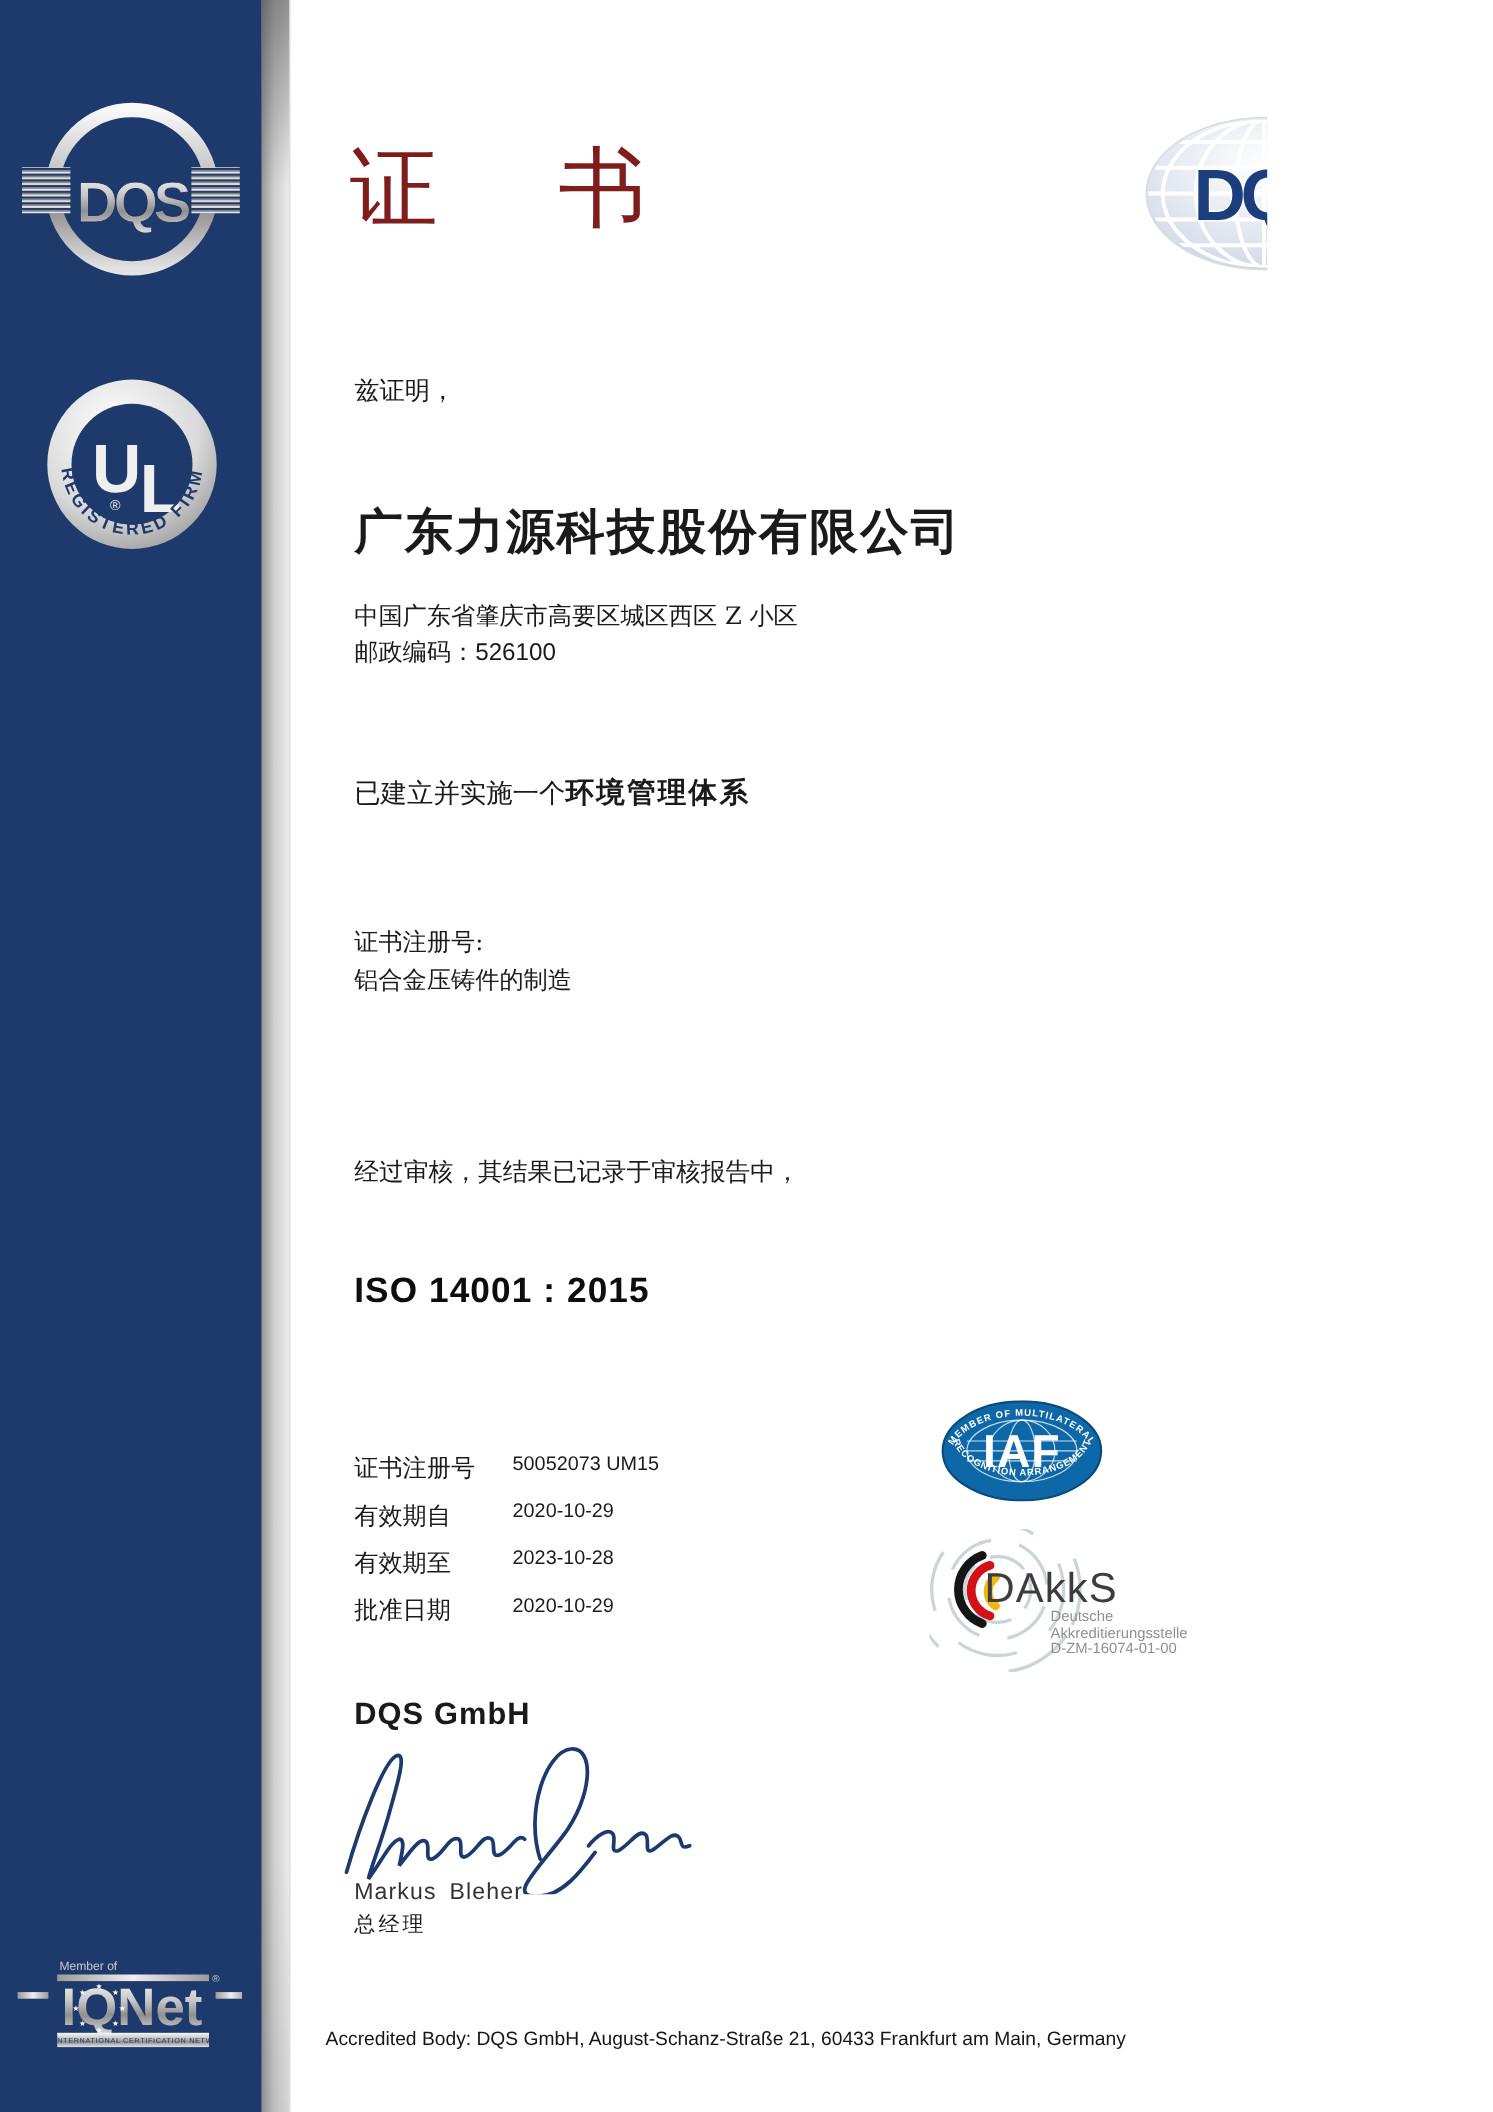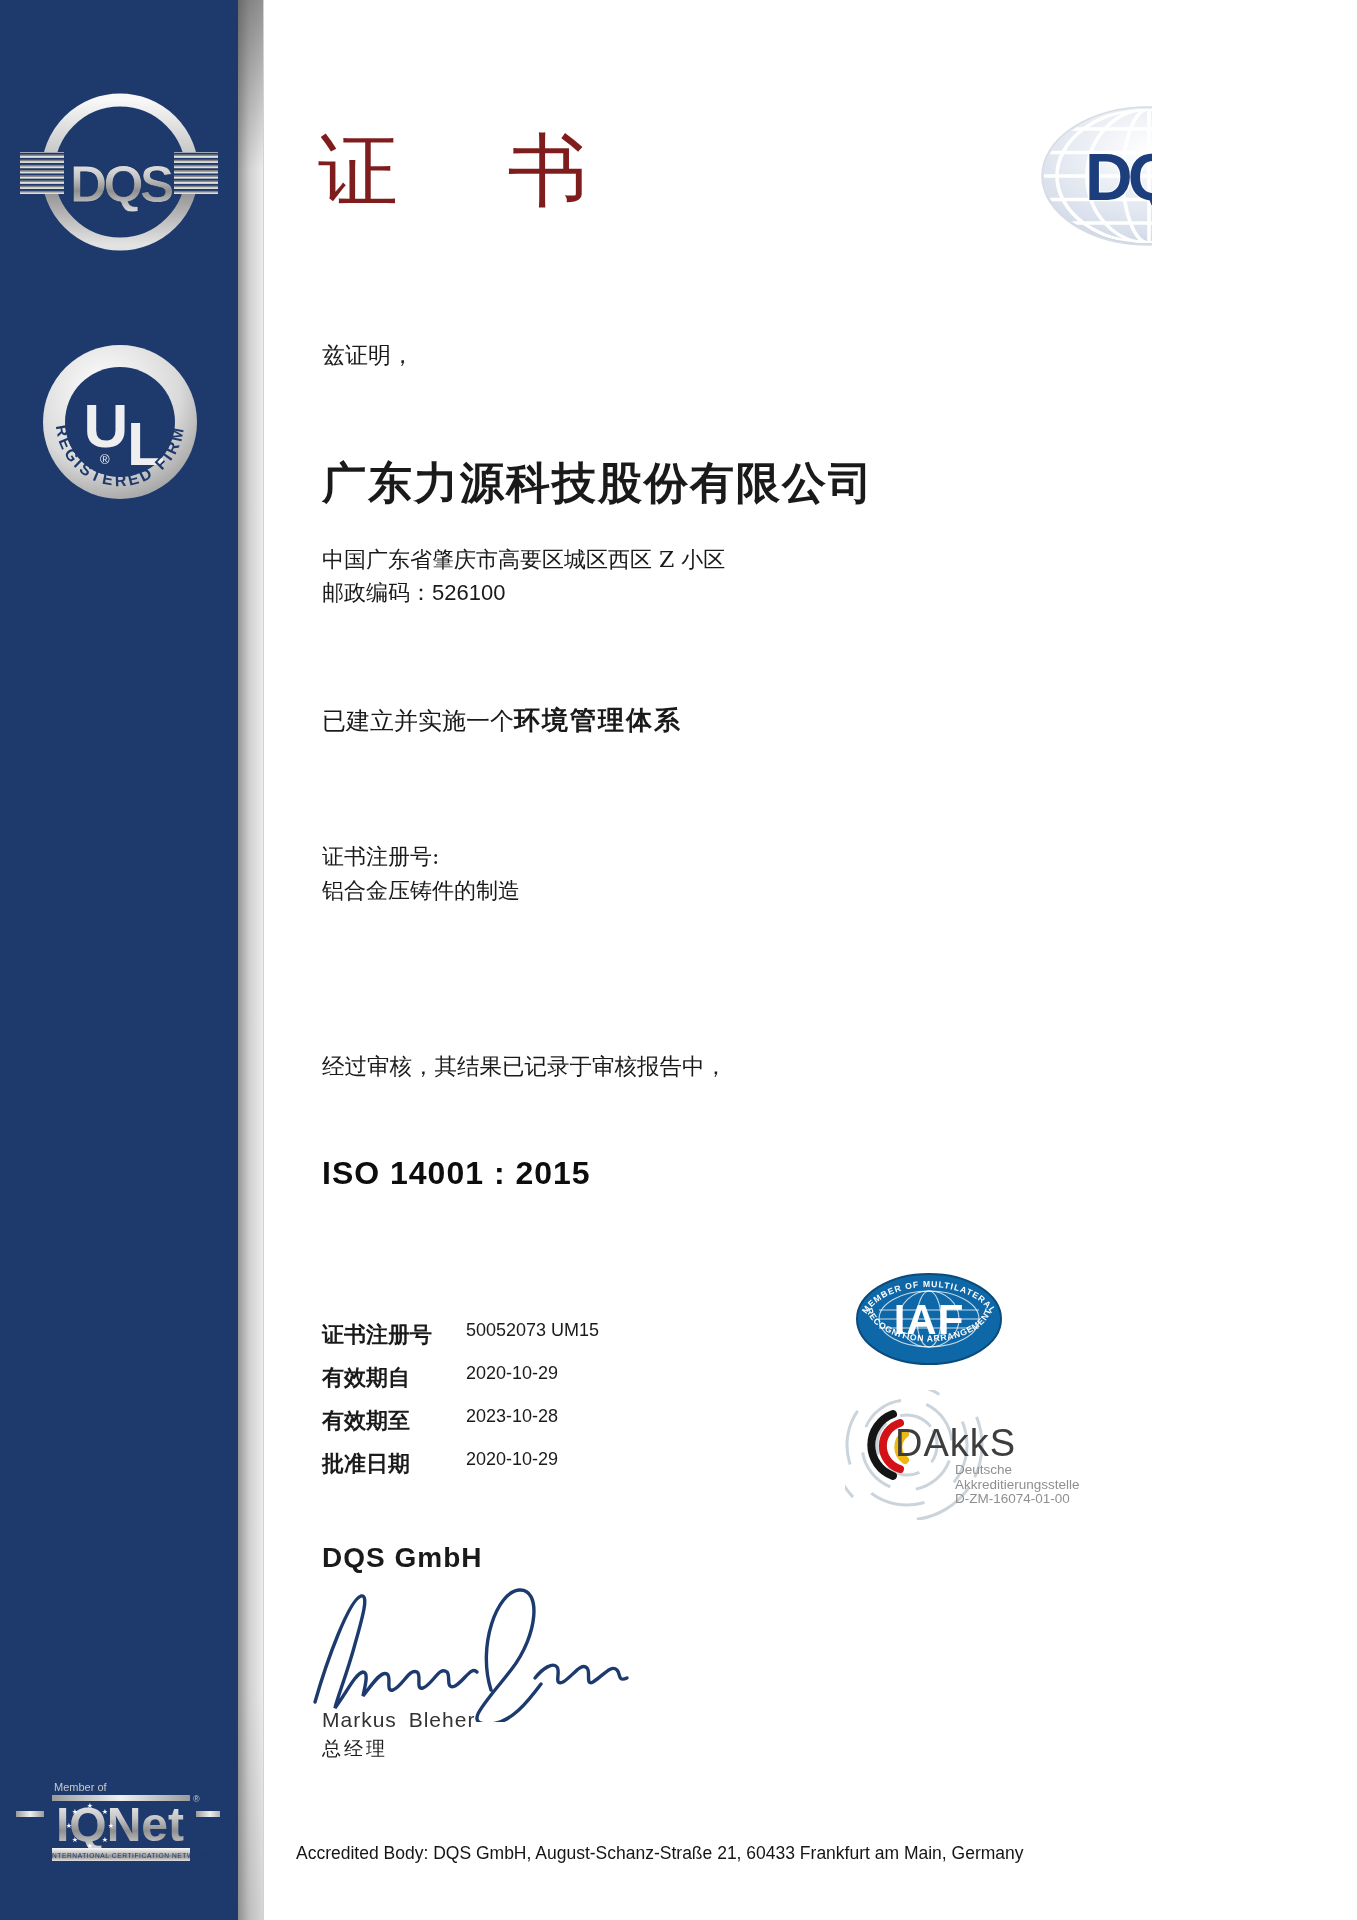--- a/index.html
+++ b/index.html
@@ -21,21 +21,21 @@
   .company{left:322px;top:454px;font-size:44px;font-weight:bold;letter-spacing:2px;}
   .addr1{left:322px;top:545px;font-size:22px;}
   .addr2{left:322px;top:578px;font-size:22px;}
   .addr2 .num{font-family:"Liberation Sans",sans-serif;text-align:right;}
   .statement{left:322px;top:703px;font-size:24px;}
   .statement b{font-size:26px;letter-spacing:2px;}
   .scope-label{left:322px;top:842px;font-size:22px;}
   .scope-text{left:322px;top:876px;font-size:22px;}
   .audit{left:322px;top:1048px;font-size:22.5px;line-height:36px;}
   .standard{left:322px;top:1155px;font-size:32px;font-weight:bold;letter-spacing:1px;color:#0d0d0d;}
-  .detail-label{left:322px;font-size:22px;font-weight:bold;}
+  .detail-label{left:322px;font-size:22px;}
   .detail-value{left:466px;font-size:18px;font-family:"Liberation Sans",sans-serif;}
   .issuer{left:322px;top:1542px;font-size:28px;font-weight:bold;letter-spacing:1px;}
   .signer-name{left:322px;top:1708px;font-size:21px;color:#333;letter-spacing:1px;word-spacing:5px;}
   .signer-title{left:322px;top:1736px;font-size:19px;letter-spacing:3px;}
   .footer{left:296px;top:1786px;width:1050px;font-size:17.5px;line-height:27px;color:#151515;white-space:pre-wrap;}
   svg text{font-family:"Liberation Sans",sans-serif;}
 </style>
 </head>
 <body>
 

